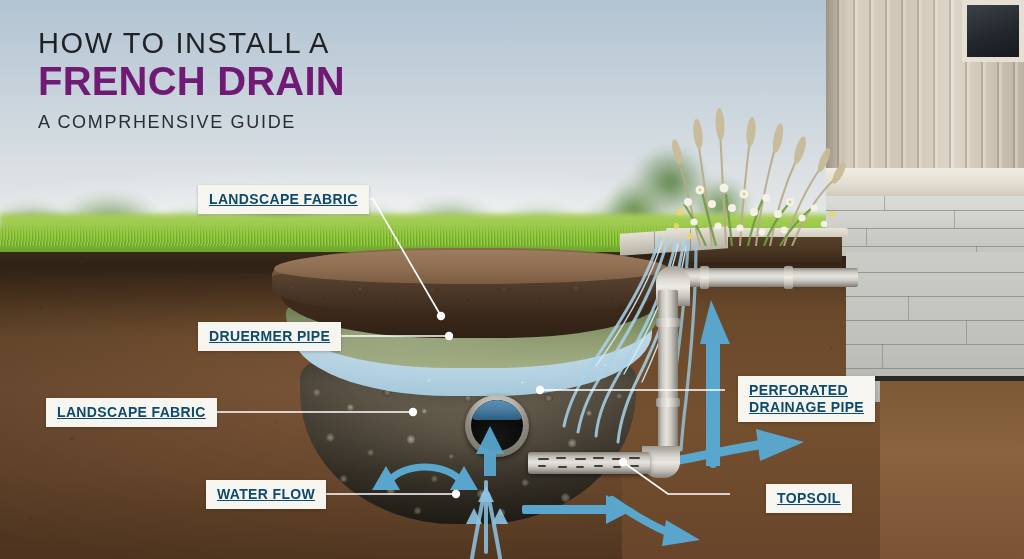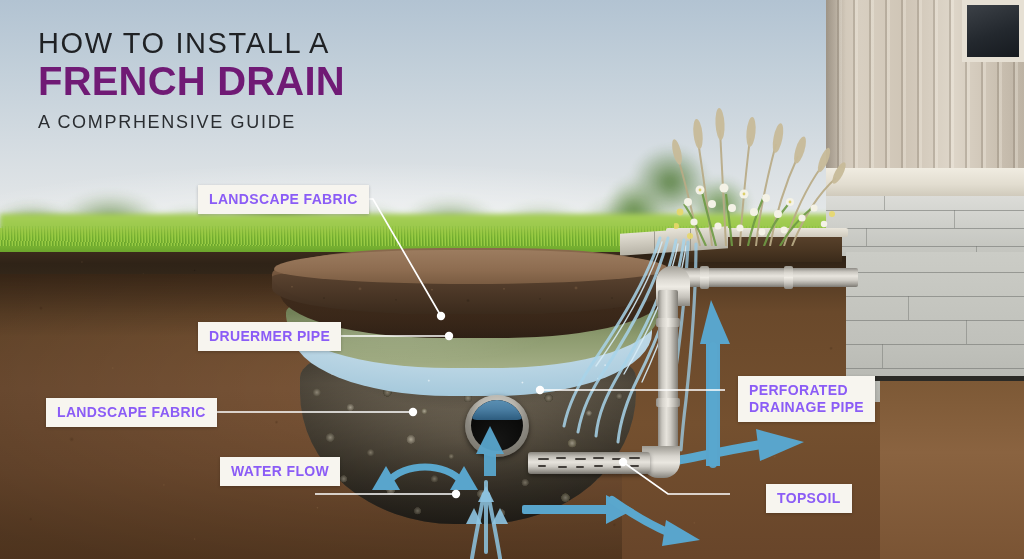--- a/index.html
+++ b/index.html
@@ -445,23 +445,24 @@
   }
   #title-line3{
     font-size:18px;letter-spacing:1.7px;color:#2a2d31;font-weight:400;
     margin-top:9px;
   }
 
   
   .callout{
     position:absolute;background:#f7f5ef;
     padding:6px 11px 6px 11px;
-    font-size:14px;font-weight:700;letter-spacing:.35px;color:#8b5cf6;
+    font-size:14px;font-weight:700;letter-spacing:.35px;color:#0c4a6e;
     line-height:1.22;white-space:pre-line;
     box-shadow:0 1px 3px rgba(0,0,0,.22);
+    text-decoration:underline;
   }
   #svg-leaders{position:absolute;left:0;top:0;width:1024px;height:559px;}
   .leader{stroke:#ffffff;stroke-width:1.7;fill:none;}
   .leader-dot{fill:#ffffff;}
 </style>
 </head>
 <body>
 
 <div id="scene">
 
@@ -732,20 +733,20 @@
     <div id="title-line2">FRENCH DRAIN</div>
     <div id="title-line3">A COMPRHENSIVE GUIDE</div>
   </div>
 
   <div class="callout" style="left:198px;top:185px;">LANDSCAPE FABRIC</div>
 
   <div class="callout" style="left:198px;top:322px;">DRUERMER PIPE</div>
 
   <div class="callout" style="left:46px;top:398px;">LANDSCAPE FABRIC</div>
 
-  <div class="callout" style="left:206px;top:457px;margin-left:14px;">WATER FLOW</div>
+  <div class="callout" style="left:206px;top:480px;">WATER FLOW</div>
 
   <div class="callout" style="left:726px;top:376px;margin-left:12px;">PERFORATED
 DRAINAGE PIPE</div>
 
   <div class="callout" style="left:730px;top:484px;margin-left:36px;">TOPSOIL</div>
 
 </div>
 
 </body></html>

